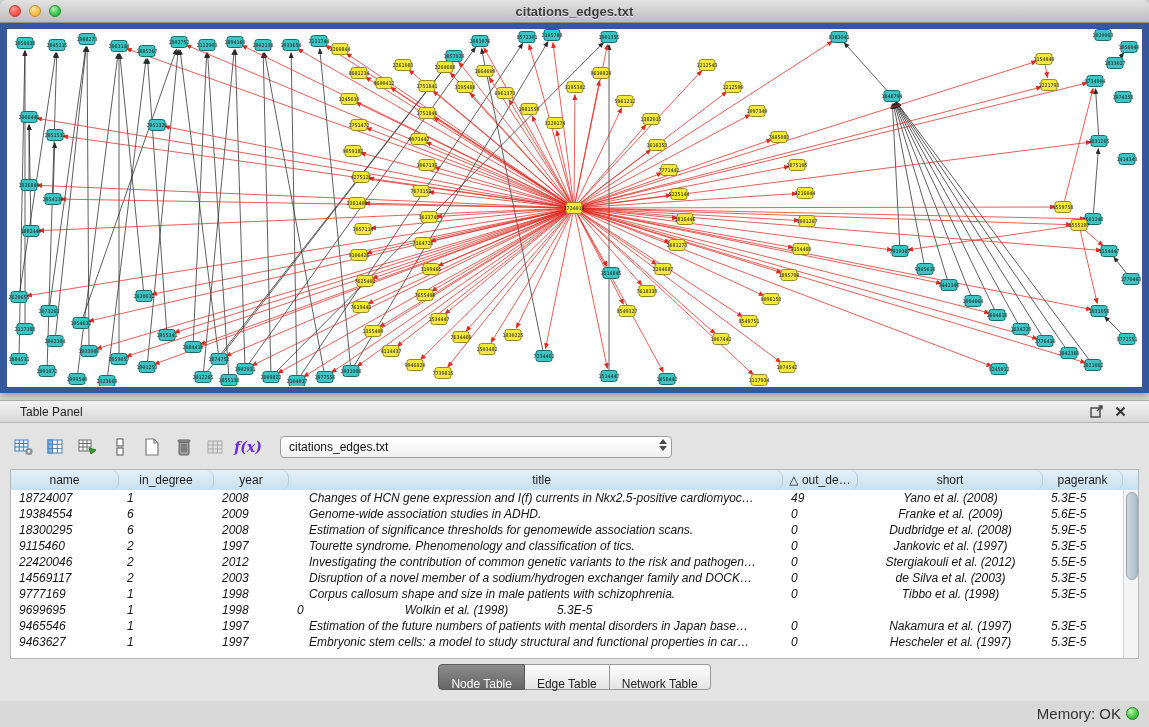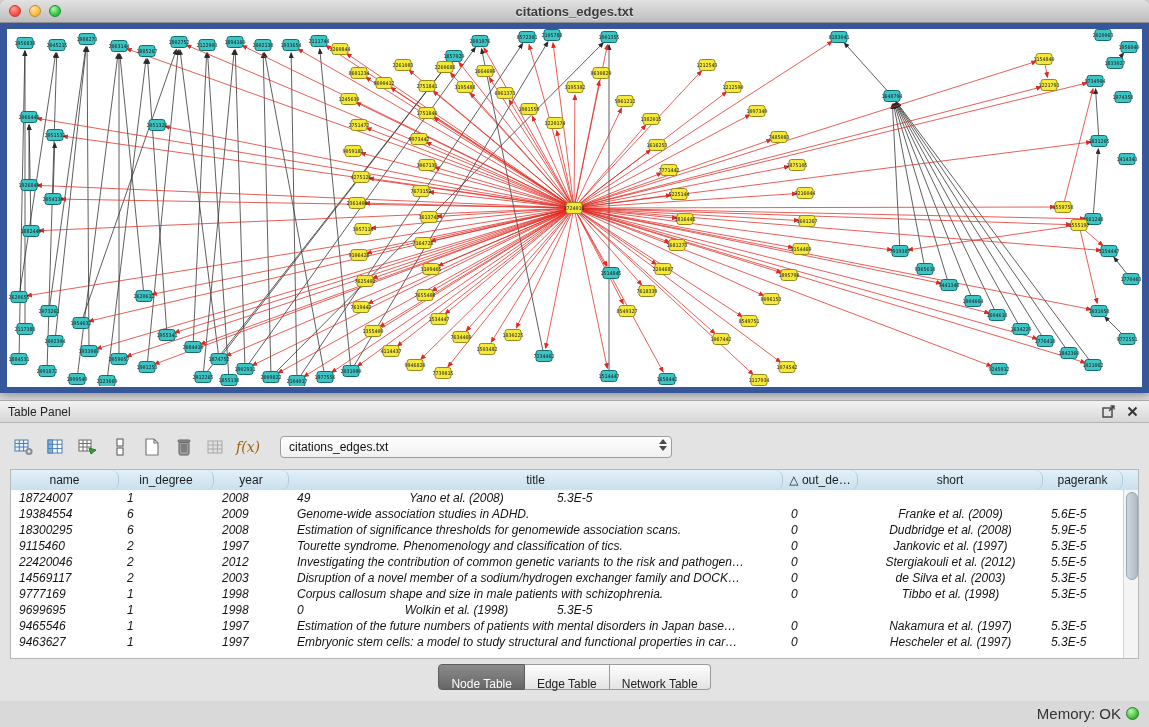--- a/index.html
+++ b/index.html
@@ -17,45 +17,45 @@
   .light.yellow{background:radial-gradient(circle at 35% 30%,#ffe3a0,#fdbc40 60%,#e09e2f);border:1px solid #c08a2c;}
   .light.green{background:radial-gradient(circle at 35% 30%,#b6f2b0,#35c748 60%,#27a338);border:1px solid #1f8a2e;}
   .wtitle{flex:1;text-align:center;font-size:13px;font-weight:700;color:#3c3c3c;text-shadow:0 1px 0 rgba(255,255,255,.6);}
   .frame{height:371px;border:7px solid #36589a;border-top:6px solid #36589a;background:#ffffff;box-sizing:border-box;}
   .graph-svg{display:block;width:1135px;height:357px;background:#fff;}
   .graph-svg text{font-family:"DejaVu Sans Mono",monospace;}
 
   
   .table-panel{position:absolute;top:400px;left:0;width:1149px;height:300px;background:#e3e3e3;border-top:1px solid #a8a8a8;}
   .panel-header{height:21px;background:linear-gradient(#f2f2f2,#d7d7d7);border-bottom:1px solid #b3b3b3;
-                display:flex;align-items:center;padding:0 8px;}
+                display:flex;align-items:center;padding:0 20px;}
   .panel-title{font-size:12px;color:#222;}
   .panel-header .spacer{flex:1;}
   .ph-icon{width:18px;height:16px;display:flex;align-items:center;justify-content:center;cursor:pointer;margin-left:6px;}
 
   .panel-body{padding:7px 10px 0 10px;}
   .toolbar{height:34px;display:flex;align-items:center;gap:4px;}
   .tbtn{width:28px;height:28px;border:none;background:transparent;display:flex;align-items:center;justify-content:center;padding:0;cursor:pointer;}
-  .tbtn.fx span{font-family:"DejaVu Serif",serif;font-style:italic;font-size:14px;color:#a16207;}
+  .tbtn.fx span{font-family:"DejaVu Serif",serif;font-style:italic;font-size:14px;color:#6d28d9;font-weight:bold;}
   .dropdown{margin-left:14px;width:392px;height:22px;background:linear-gradient(#ffffff,#f0f0f0);
             border:1px solid #9d9d9d;border-radius:4px;display:flex;align-items:center;font-size:12px;color:#111;
             padding-left:8px;box-sizing:border-box;position:relative;cursor:pointer;}
   .dd-arrows{position:absolute;right:4px;top:2px;display:flex;flex-direction:column;gap:2px;align-items:center;}
   .dd-arrows i{width:0;height:0;border-left:4px solid transparent;border-right:4px solid transparent;display:block;}
   .dd-arrows i.up{border-bottom:5px solid #4a4a4a;}
   .dd-arrows i.dn{border-top:5px solid #4a4a4a;}
 
   .tablewrap{margin-top:5px;position:relative;background:#fff;border:1px solid #b8b8b8;height:188px;overflow:hidden;}
   .thead{display:flex;height:20px;background:linear-gradient(#e3f0f9,#c8e0ef);border-bottom:1px solid #9db8cb;padding-right:15px;}
   .th{font-size:12px;color:#1c1c1c;display:flex;align-items:center;justify-content:center;
       border-right:1px solid #aecbdd;box-sizing:border-box;overflow:hidden;white-space:nowrap;border-radius:8px;}
   .tbody{position:absolute;top:20px;left:0;right:15px;bottom:0;overflow:hidden;}
   .tr{display:flex;height:16px;background:#fff;font-style:italic;}
   .td{font-size:12px;color:#141414;line-height:16px;white-space:nowrap;overflow:hidden;box-sizing:border-box;padding-left:8px;}
-  .c0{width:108px;}.c1{width:95px;}.c2{width:75px;}.c3{flex:1;}.c4{width:75px;}.c5{width:185px;}.c6{width:80px;}
+  .c0{width:108px;}.c1{width:95px;}.c2{width:75px;}.c3{flex:1;margin-left:12px;}.c4{width:75px;}.c5{width:185px;}.c6{width:80px;}
   .td.c5{text-align:center;padding-left:0;}
   .vscroll{position:absolute;top:20px;right:0;bottom:0;width:15px;background:#f4f4f4;border-left:1px solid #d4d4d4;box-sizing:border-box;}
   .vthumb{position:absolute;top:2px;left:2px;width:10px;height:86px;background:linear-gradient(90deg,#cdd6dd,#aebcc8);border:1px solid #9aa7b2;border-radius:6px;}
 
   .tabsbar{margin-top:5px;display:flex;justify-content:center;}
   .tab{height:21px;font-size:12px;padding:12px 12px;border:1px solid #9a9a9a;border-left:none;
        background:linear-gradient(#fdfdfd,#e4e4e4);color:#222;cursor:pointer;font-family:"Liberation Sans",sans-serif;}
   .tab:first-child{border-left:1px solid #9a9a9a;border-radius:4px 0 0 4px;}
   .tab:last-child{border-radius:0 4px 4px 0;}
   .tab.active{background:linear-gradient(#8b8b8b,#666666);color:#fff;border-color:#5d5d5d;}
@@ -905,20 +905,21 @@
             <div class="th c3">title</div>
             <div class="th c4">△ out_de…</div>
             <div class="th c5">short</div>
             <div class="th c6">pagerank</div>
           </div>
         <div class="tbody">
             <div class="tr">
               <div class="td c0">18724007</div>
               <div class="td c1">1</div>
               <div class="td c2">2008</div>
+              <div class="td c3">Changes of HCN gene expression and I(f) currents in Nkx2.5-positive cardiomyoc…</div>
               <div class="td c4">49</div>
               <div class="td c5">Yano et al. (2008)</div>
               <div class="td c6">5.3E-5</div>
             </div>
             <div class="tr">
               <div class="td c0">19384554</div>
               <div class="td c1">6</div>
               <div class="td c2">2009</div>
               <div class="td c3">Genome-wide association studies in ADHD.</div>
               <div class="td c4">0</div>

